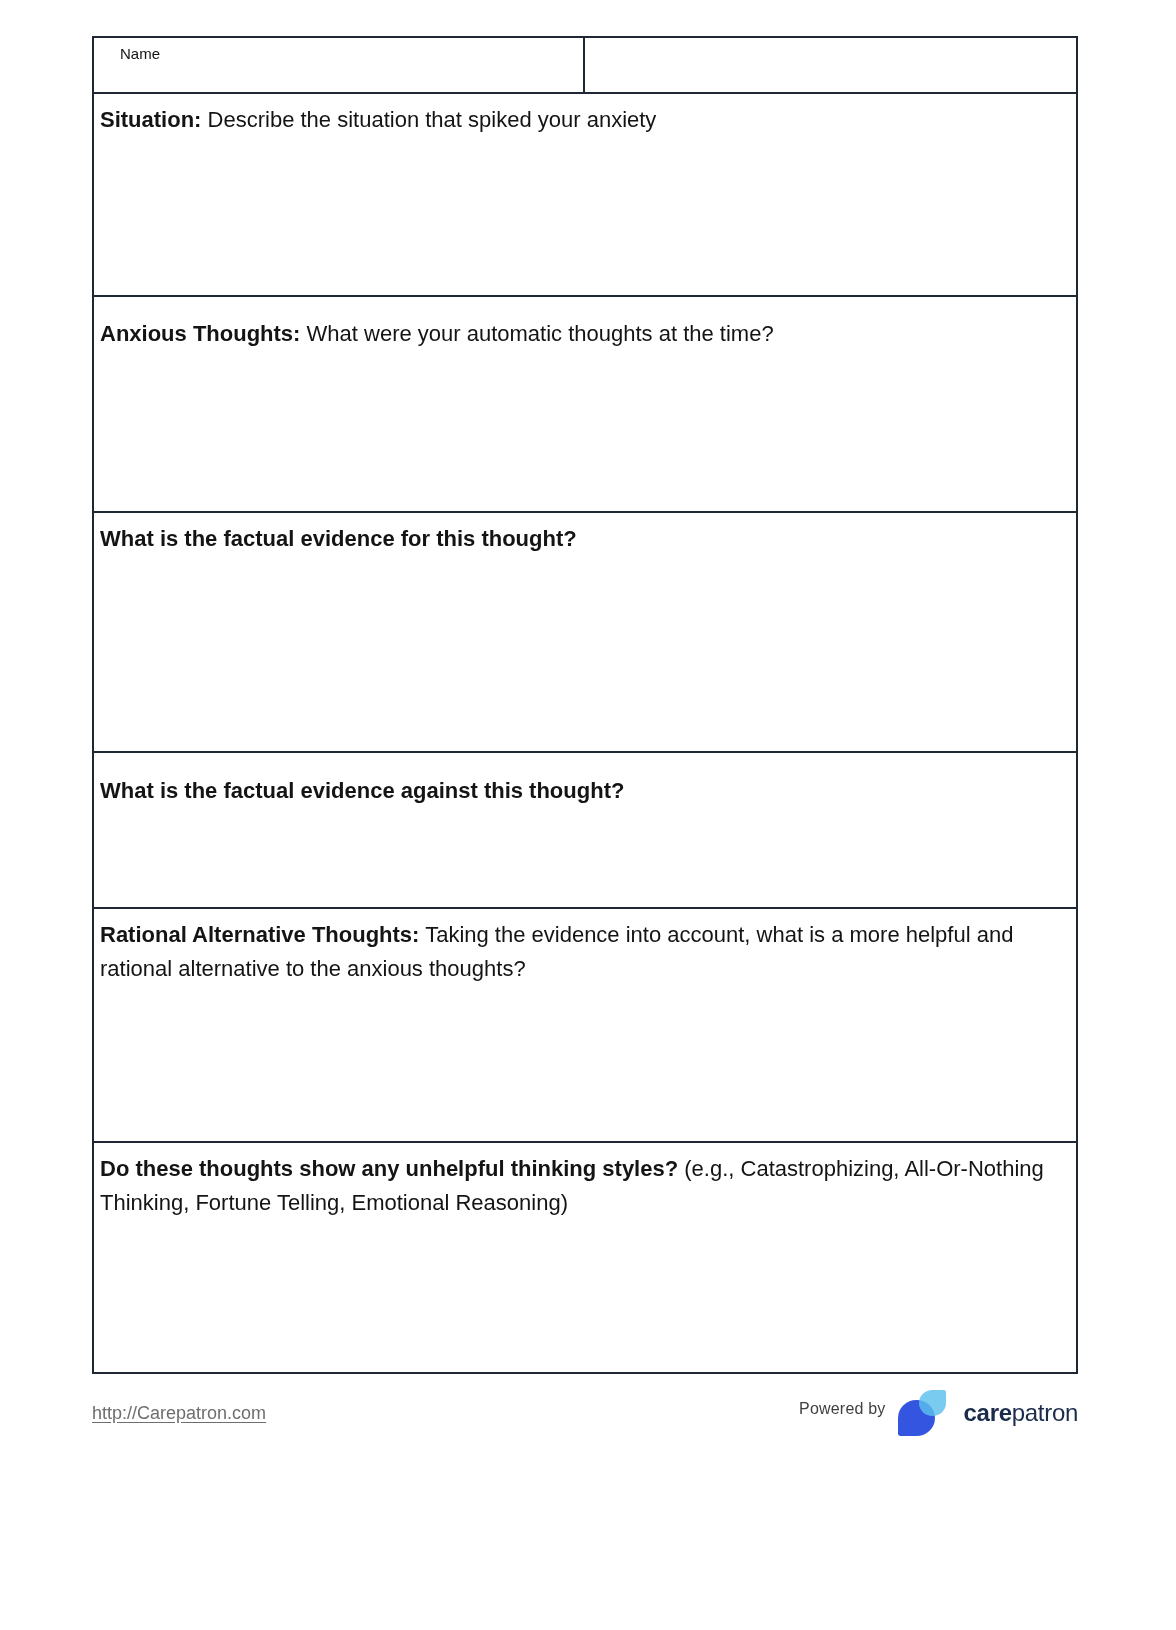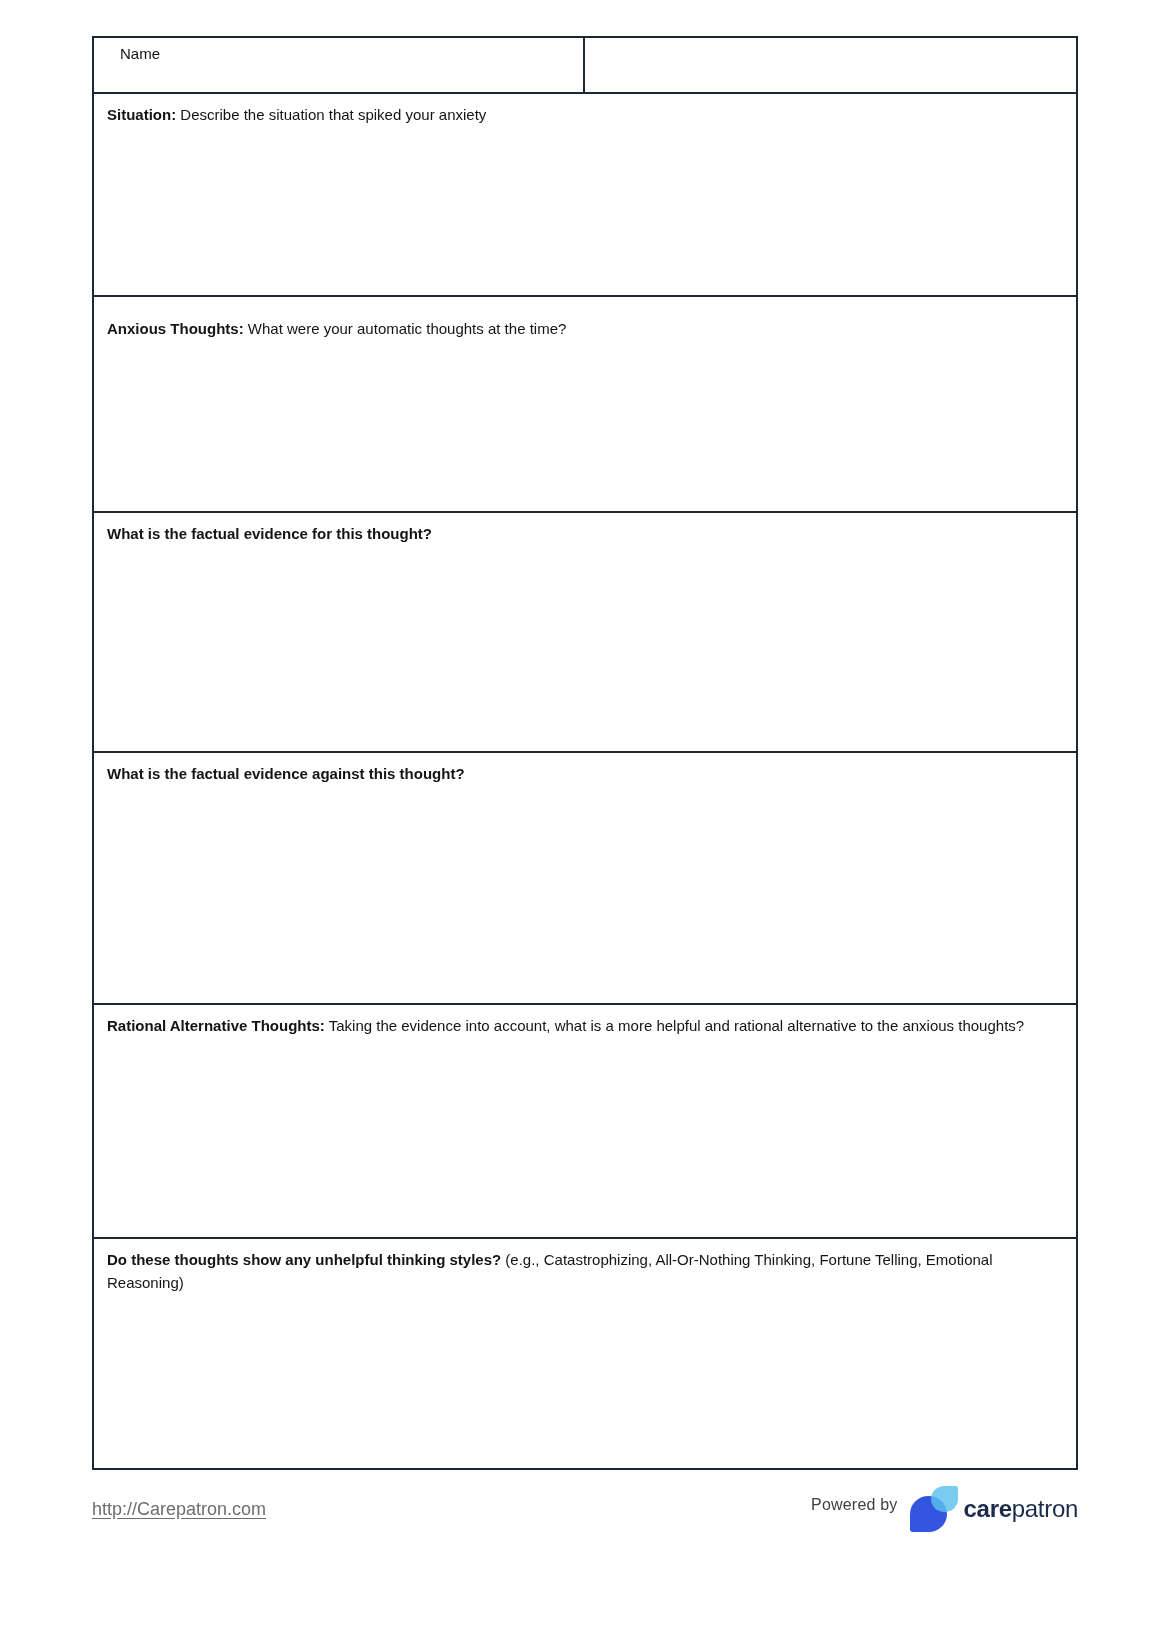--- a/index.html
+++ b/index.html
@@ -56,33 +56,33 @@
     font-size: 15px;
     line-height: 1.3;
   }
   .cell-name {
     width: 50%;
     border-right: 2px solid var(--border);
   }
   .cell-date { width: 50%; }
 
   .section {
-    padding: 9px 13px;
-    font-size: 15px;
+    padding: 9px 6px;
+    font-size: 22px;
     line-height: 1.55;
     display: flex;
     flex-direction: column;
   }
   .sec-label { font-weight: bold; }
   .write-area { flex: 1 1 auto; }
 
   .h-situation { height: 203px; }
   .h-anxious   { height: 205px; margin-top: 11px; }
   .h-for       { height: 240px; }
-  .h-against   { height: 252px; }
+  .h-against   { height: 144px; margin-top: 12px; }
   .h-unhelpful { height: 229px; }
   .h-rational  { height: 234px; }
 
   .footer {
     margin-left: 92px;
     margin-top: 14px;
     width: 986px;
     display: flex;
     justify-content: space-between;
     align-items: center;
@@ -103,21 +103,21 @@
   .powered-label {
     font-size: 16px;
     color: var(--powered_gray);
     letter-spacing: 0.2px;
     align-self: flex-start;
     margin-top: 10px;
   }
   .logo {
     display: flex;
     align-items: center;
-    gap: 6px;
+    gap: 18px;
   }
   .bubbles {
     position: relative;
     width: 48px;
     height: 46px;
   }
   .bubble-dark {
     position: absolute;
     left: 0; bottom: 0;
     width: 37px; height: 36px;

